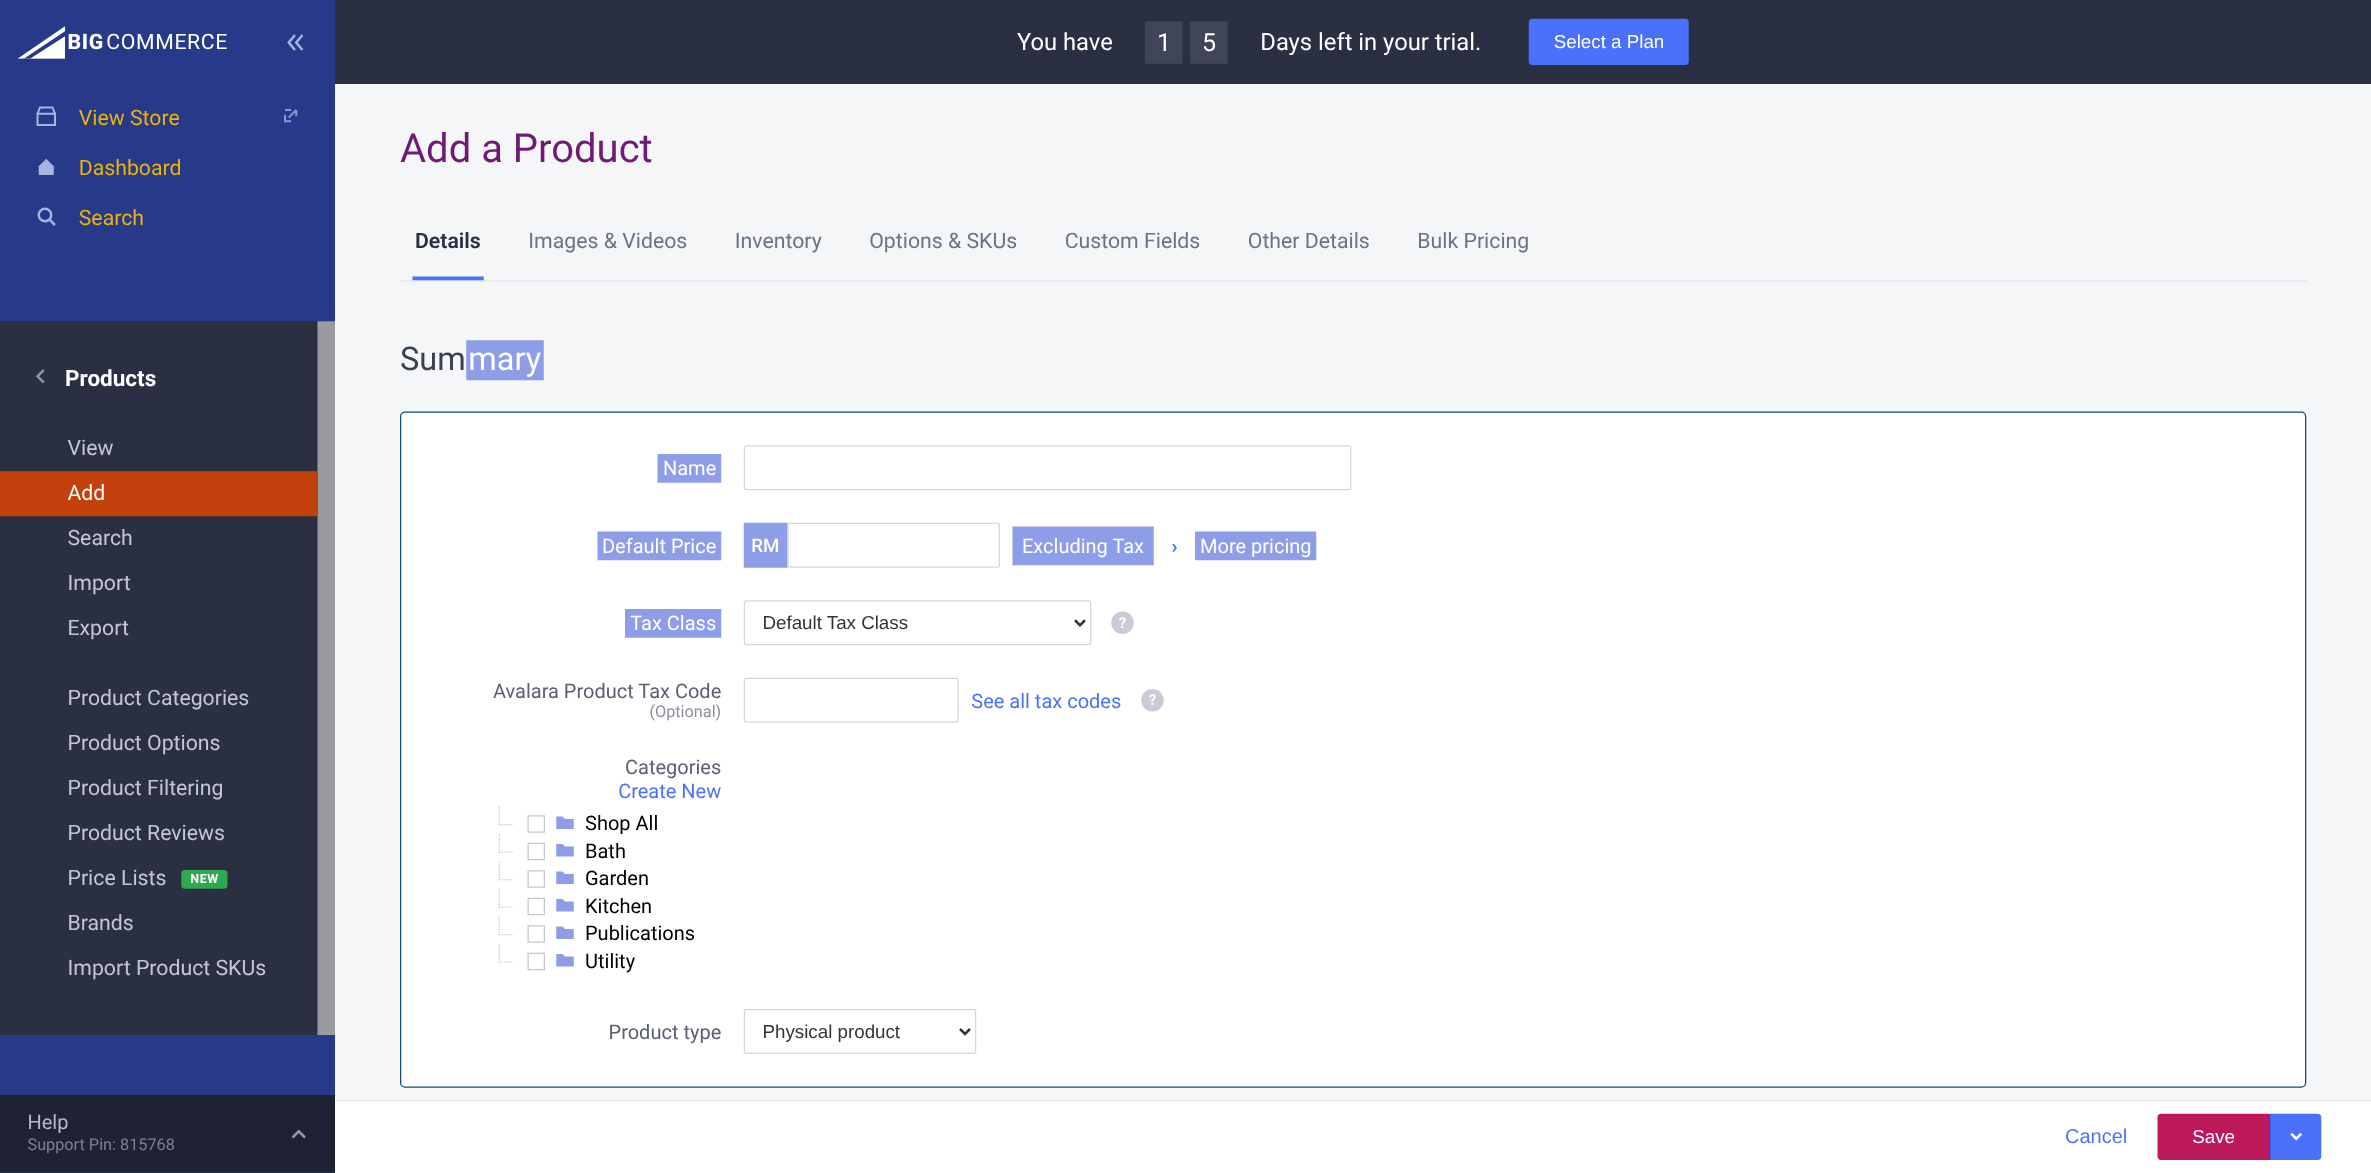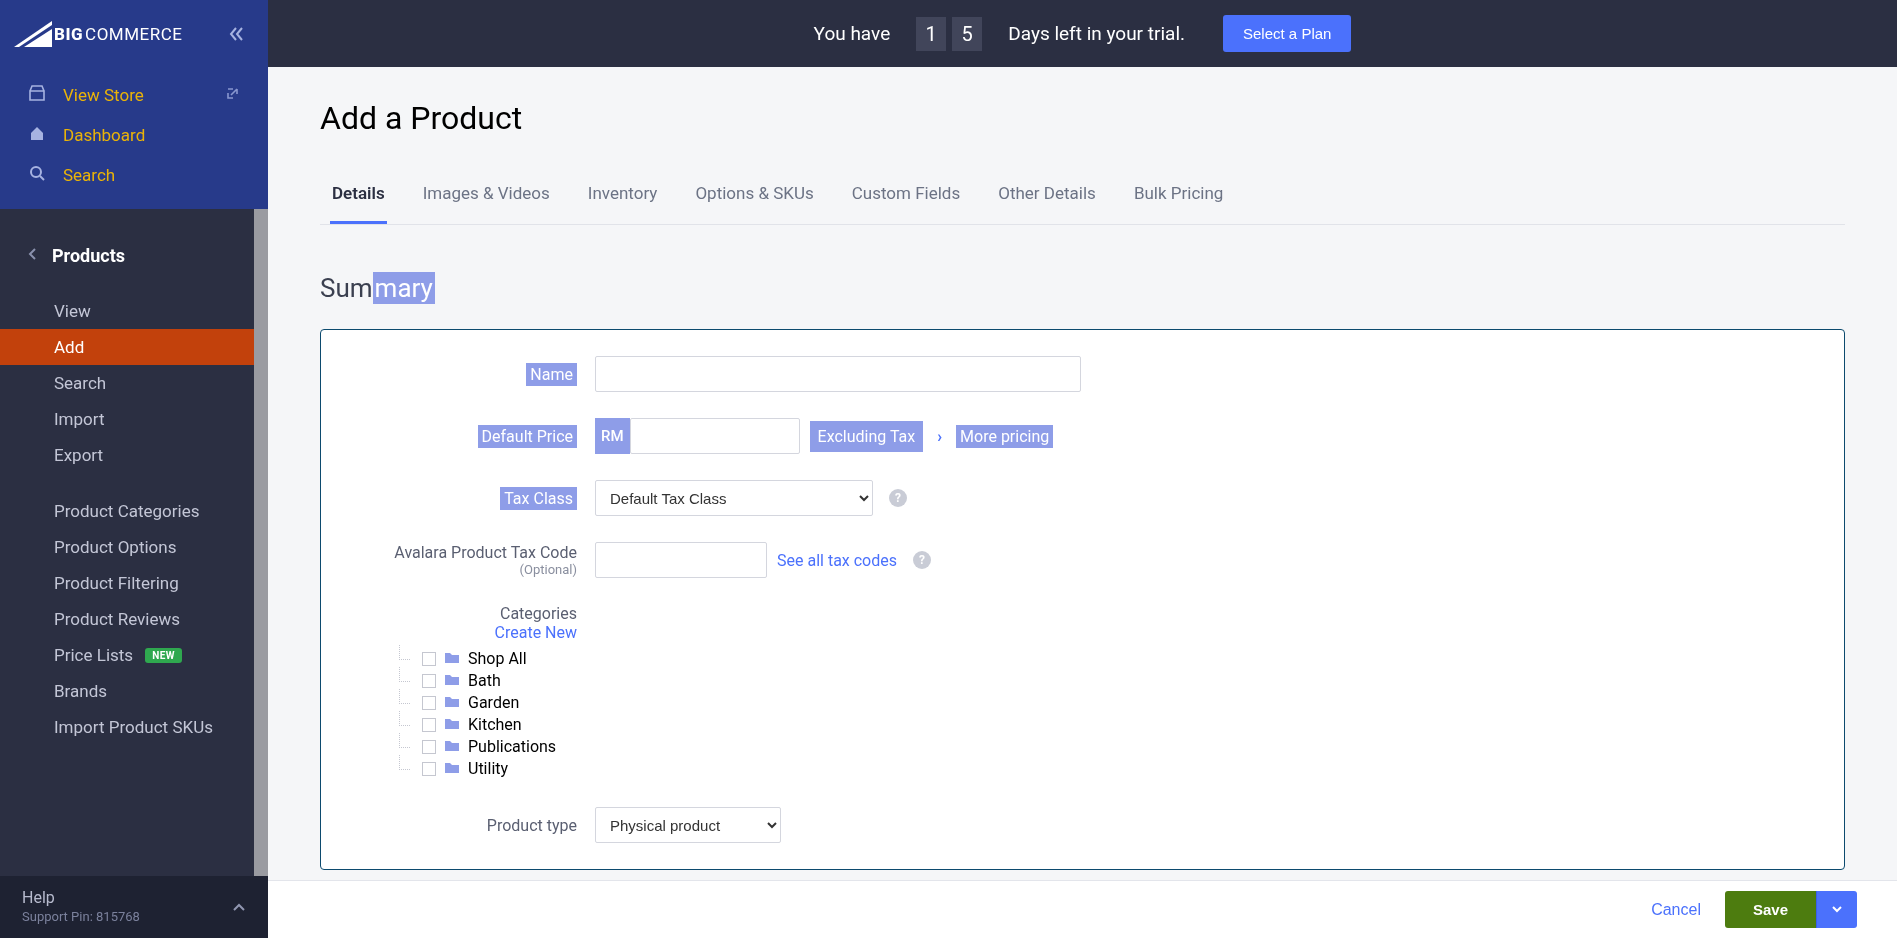--- a/index.html
+++ b/index.html
@@ -16,20 +16,21 @@
 
 .sidebar {
   position: fixed;
   left: 0; top: 0; bottom: 0;
   width: 268px;
   background: #273a8a;
   color: #d5dbf0;
   display: flex;
   flex-direction: column;
   z-index: 10;
+  gap: 48px;
 }
 .sidebar-top {
   background: #273a8a;
   padding: 0;
 }
 .logo-row {
   display: flex;
   align-items: center;
   justify-content: space-between;
   height: 67px;
@@ -160,21 +161,21 @@
   left: 268px; right: 0; top: 67px; bottom: 58px;
   overflow-y: auto;
   background: #f5f6f8;
 }
 .page-inner {
   padding: 32px 52px 40px 52px;
 }
 h1.page-title {
   font-size: 32px;
   font-weight: 400;
-  color: #000000;
+  color: #701a75;
   margin-bottom: 28px;
 }
 
 .tabs {
   display: flex;
   gap: 34px;
   border-bottom: 1px solid #e1e3e9;
   padding: 0 10px;
 }
 .tab {
@@ -287,22 +288,22 @@
   justify-content: flex-end;
   gap: 24px;
   padding-right: 40px;
   z-index: 6;
 }
 .btn-cancel {
   color: #4b71fc; background: none; border: none; font-size: 16px; cursor:pointer;
 }
 .btn-save-group { display:flex; }
 .btn-save {
-  background: #4d7c0f; color:white; border:none;
-  padding: 10px 28px; font-size: 15px; border-radius: 3px 0 0 3px; cursor:pointer;font-weight:bold;
+  background: #be185d; color:white; border:none;
+  padding: 10px 28px; font-size: 15px; border-radius: 3px 0 0 3px; cursor:pointer;
 }
 .btn-save-drop {
   background: #4b71fc; color:white; border:none; border-left:1px solid #3a5fe8;
   padding: 10px 14px; border-radius: 0 3px 3px 0; cursor:pointer;
 }
 </style>
 </head>
 <body>
 
 <div class="sidebar">

